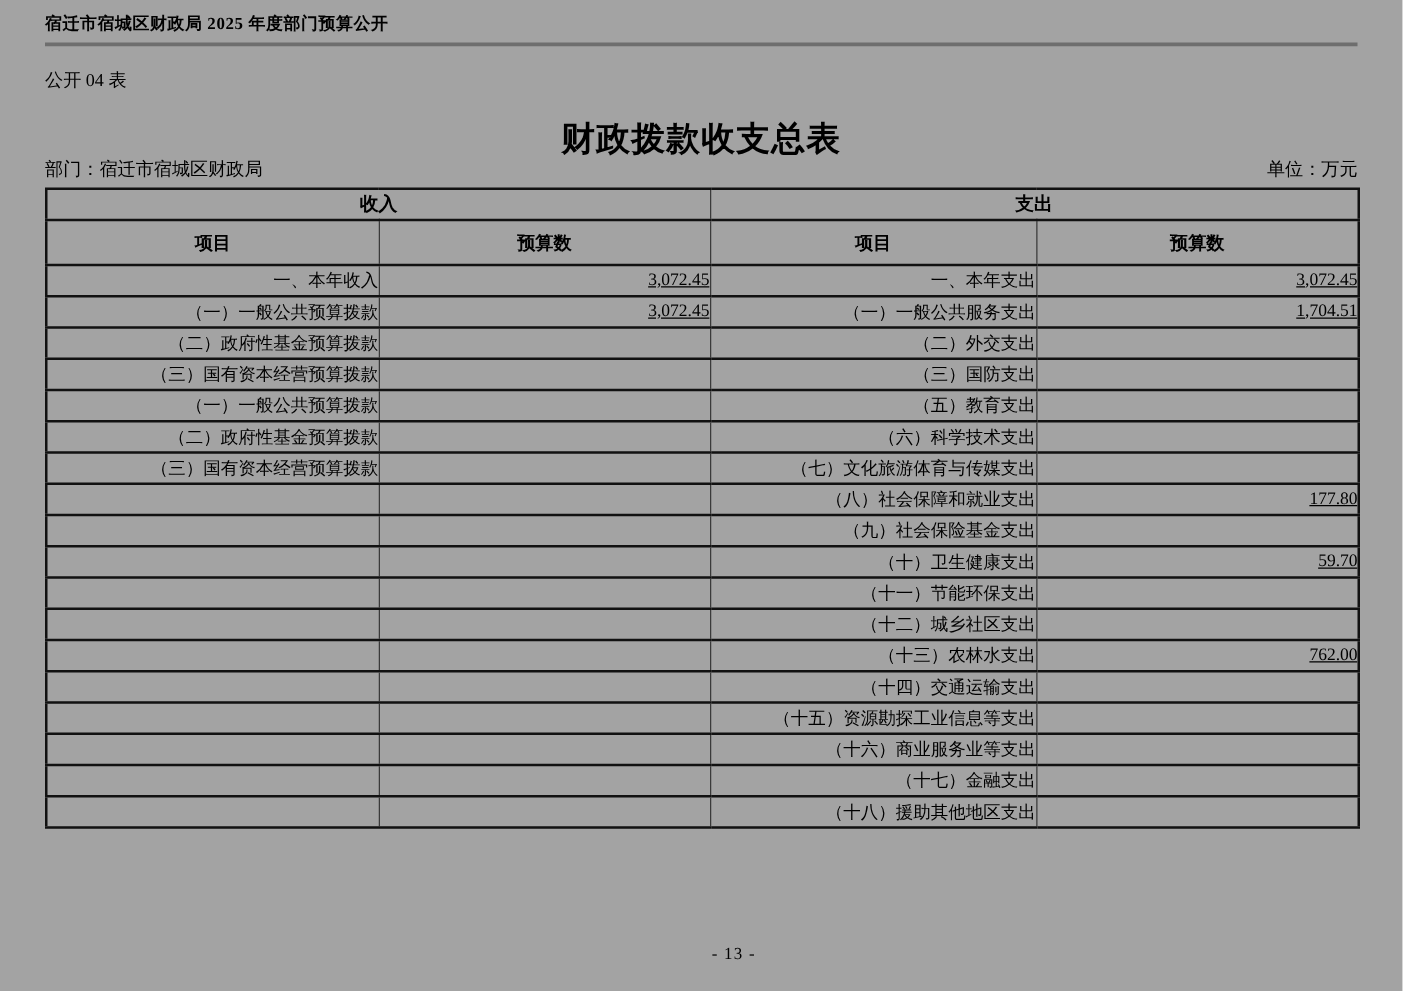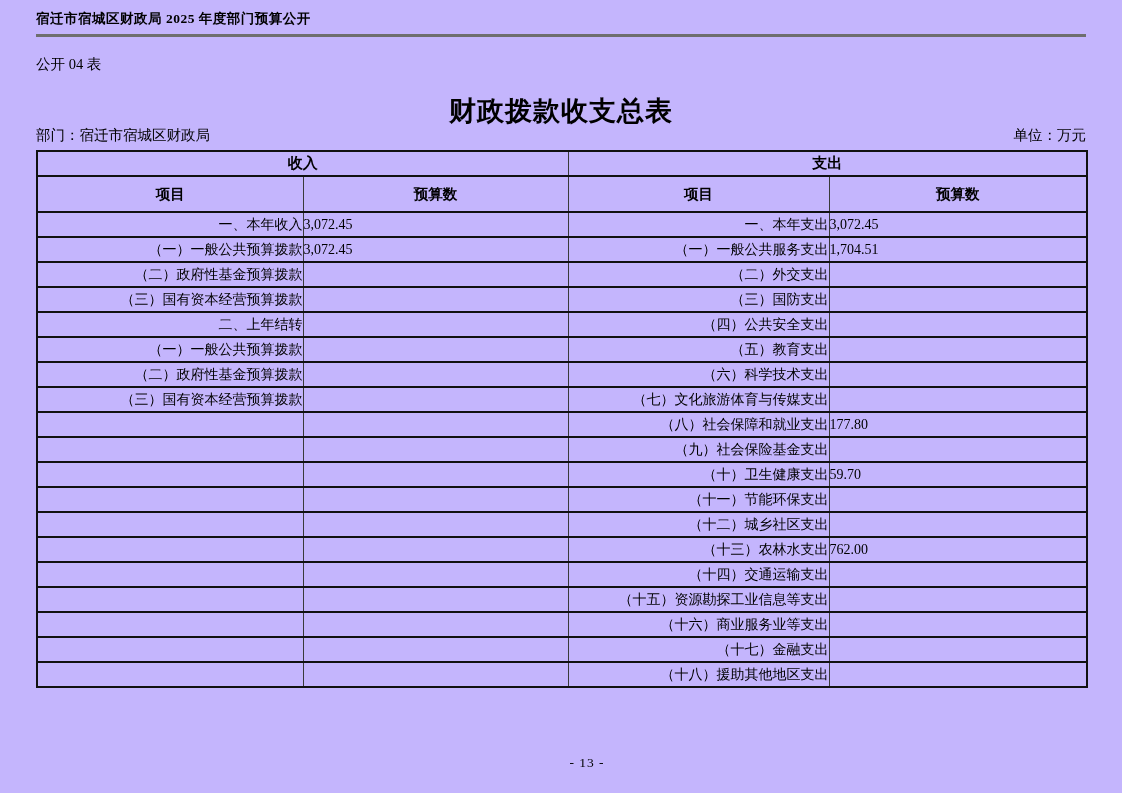--- a/index.html
+++ b/index.html
@@ -1,21 +1,21 @@
 <!DOCTYPE html>
 <html><head>
 <meta charset="utf-8">
 <style>
   * { box-sizing: border-box; }
   html, body { margin: 0; padding: 0; background: #ffffff; }
   .page {
     position: relative;
     width: 1122px;
     height: 793px;
-    background: #c4b5fd;
+    background: #a3a3a3;
     font-family: "Liberation Serif", "DejaVu Serif", serif;
     color: #000000;
     overflow: hidden;
   }
   .header-bar {
     position: absolute;
     left: 36px;
     right: 36px;
     top: 10px;
     font-size: 13.5px;
@@ -69,21 +69,21 @@
     vertical-align: middle;
     overflow: hidden;
     white-space: nowrap;
     padding: 0;
   }
   table.budget { border: 2px solid #111111; }
   tr.section-row th { height: 25px; font-size: 15px; font-weight: bold; text-align: center; }
   tr.colhead-row th { height: 36px; font-size: 14.5px; font-weight: bold; text-align: center; }
   tbody tr td { height: 25px; }
   td.item { text-align: right; padding-left: 7px; }
-  td.num { text-align: left; padding-right: 5px; }
+  td.num { text-align: right; padding-right: 5px; text-decoration: underline; }
   .page-footer {
     position: absolute;
     left: 0;
     top: 755px;
     width: 100%;
     text-align: center;
     font-size: 13.5px;
     letter-spacing: 1px;
     margin-left: 26px;
   }
@@ -143,26 +143,20 @@
             <td class="item">（二）外交支出</td>
             <td class="num"></td>
           </tr>
           <tr>
             <td class="item">（三）国有资本经营预算拨款</td>
             <td class="num"></td>
             <td class="item">（三）国防支出</td>
             <td class="num"></td>
           </tr>
           <tr>
-            <td class="item">二、上年结转</td>
-            <td class="num"></td>
-            <td class="item">（四）公共安全支出</td>
-            <td class="num"></td>
-          </tr>
-          <tr>
             <td class="item">（一）一般公共预算拨款</td>
             <td class="num"></td>
             <td class="item">（五）教育支出</td>
             <td class="num"></td>
           </tr>
           <tr>
             <td class="item">（二）政府性基金预算拨款</td>
             <td class="num"></td>
             <td class="item">（六）科学技术支出</td>
             <td class="num"></td>

